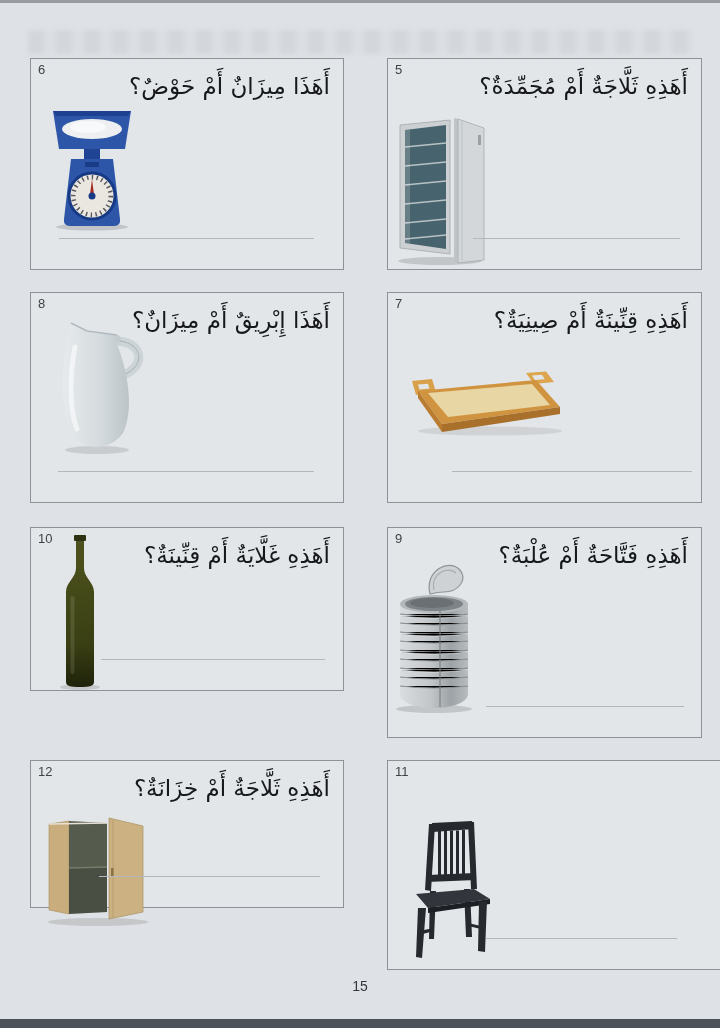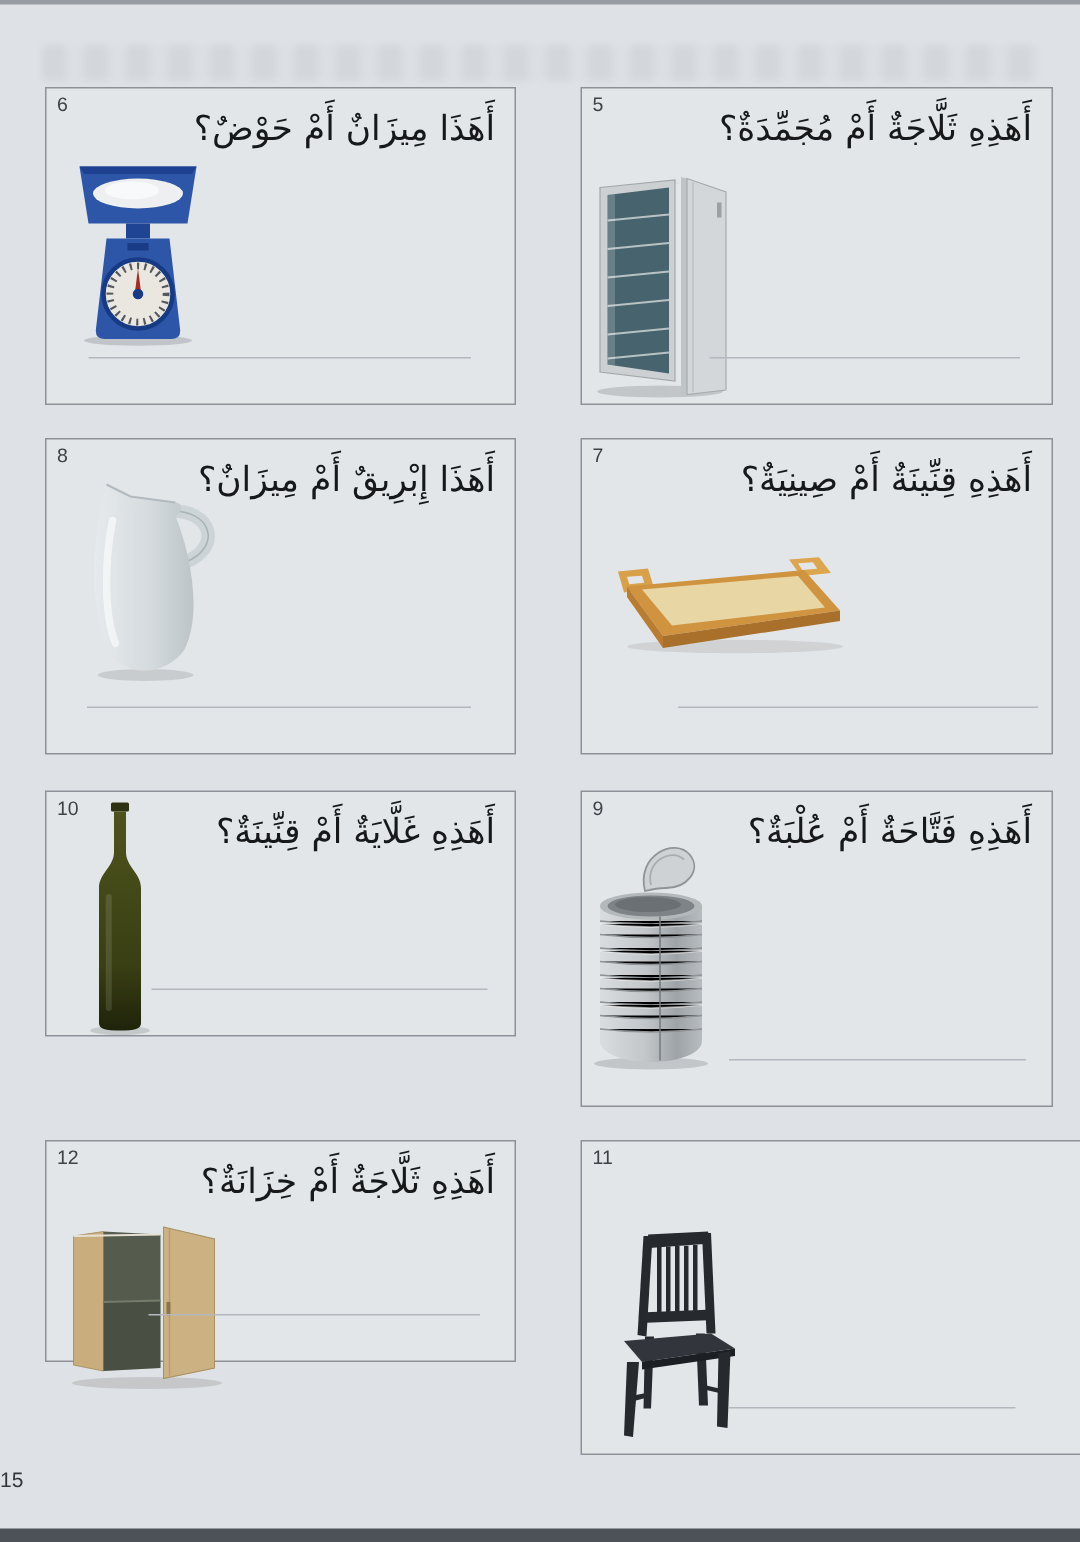--- a/index.html
+++ b/index.html
@@ -36,20 +36,21 @@
     color:#17181a;
     text-align:center;
   }
   .obj{position:absolute;}
   .ans{
     position:absolute;bottom:30px;height:0;
     border-top:1px solid #b4b8be;
   }
   .pagenum{
     position:absolute;top:978px;left:0;width:720px;
+    text-align:center;
     font-family:"Liberation Sans","DejaVu Sans",sans-serif;
     font-size:14px;color:#33363b;
   }
 </style>
 </head>
 <body>
 
 <div id="page">
   <div class="edge-top"></div>
   <div class="ghost-band"></div>

